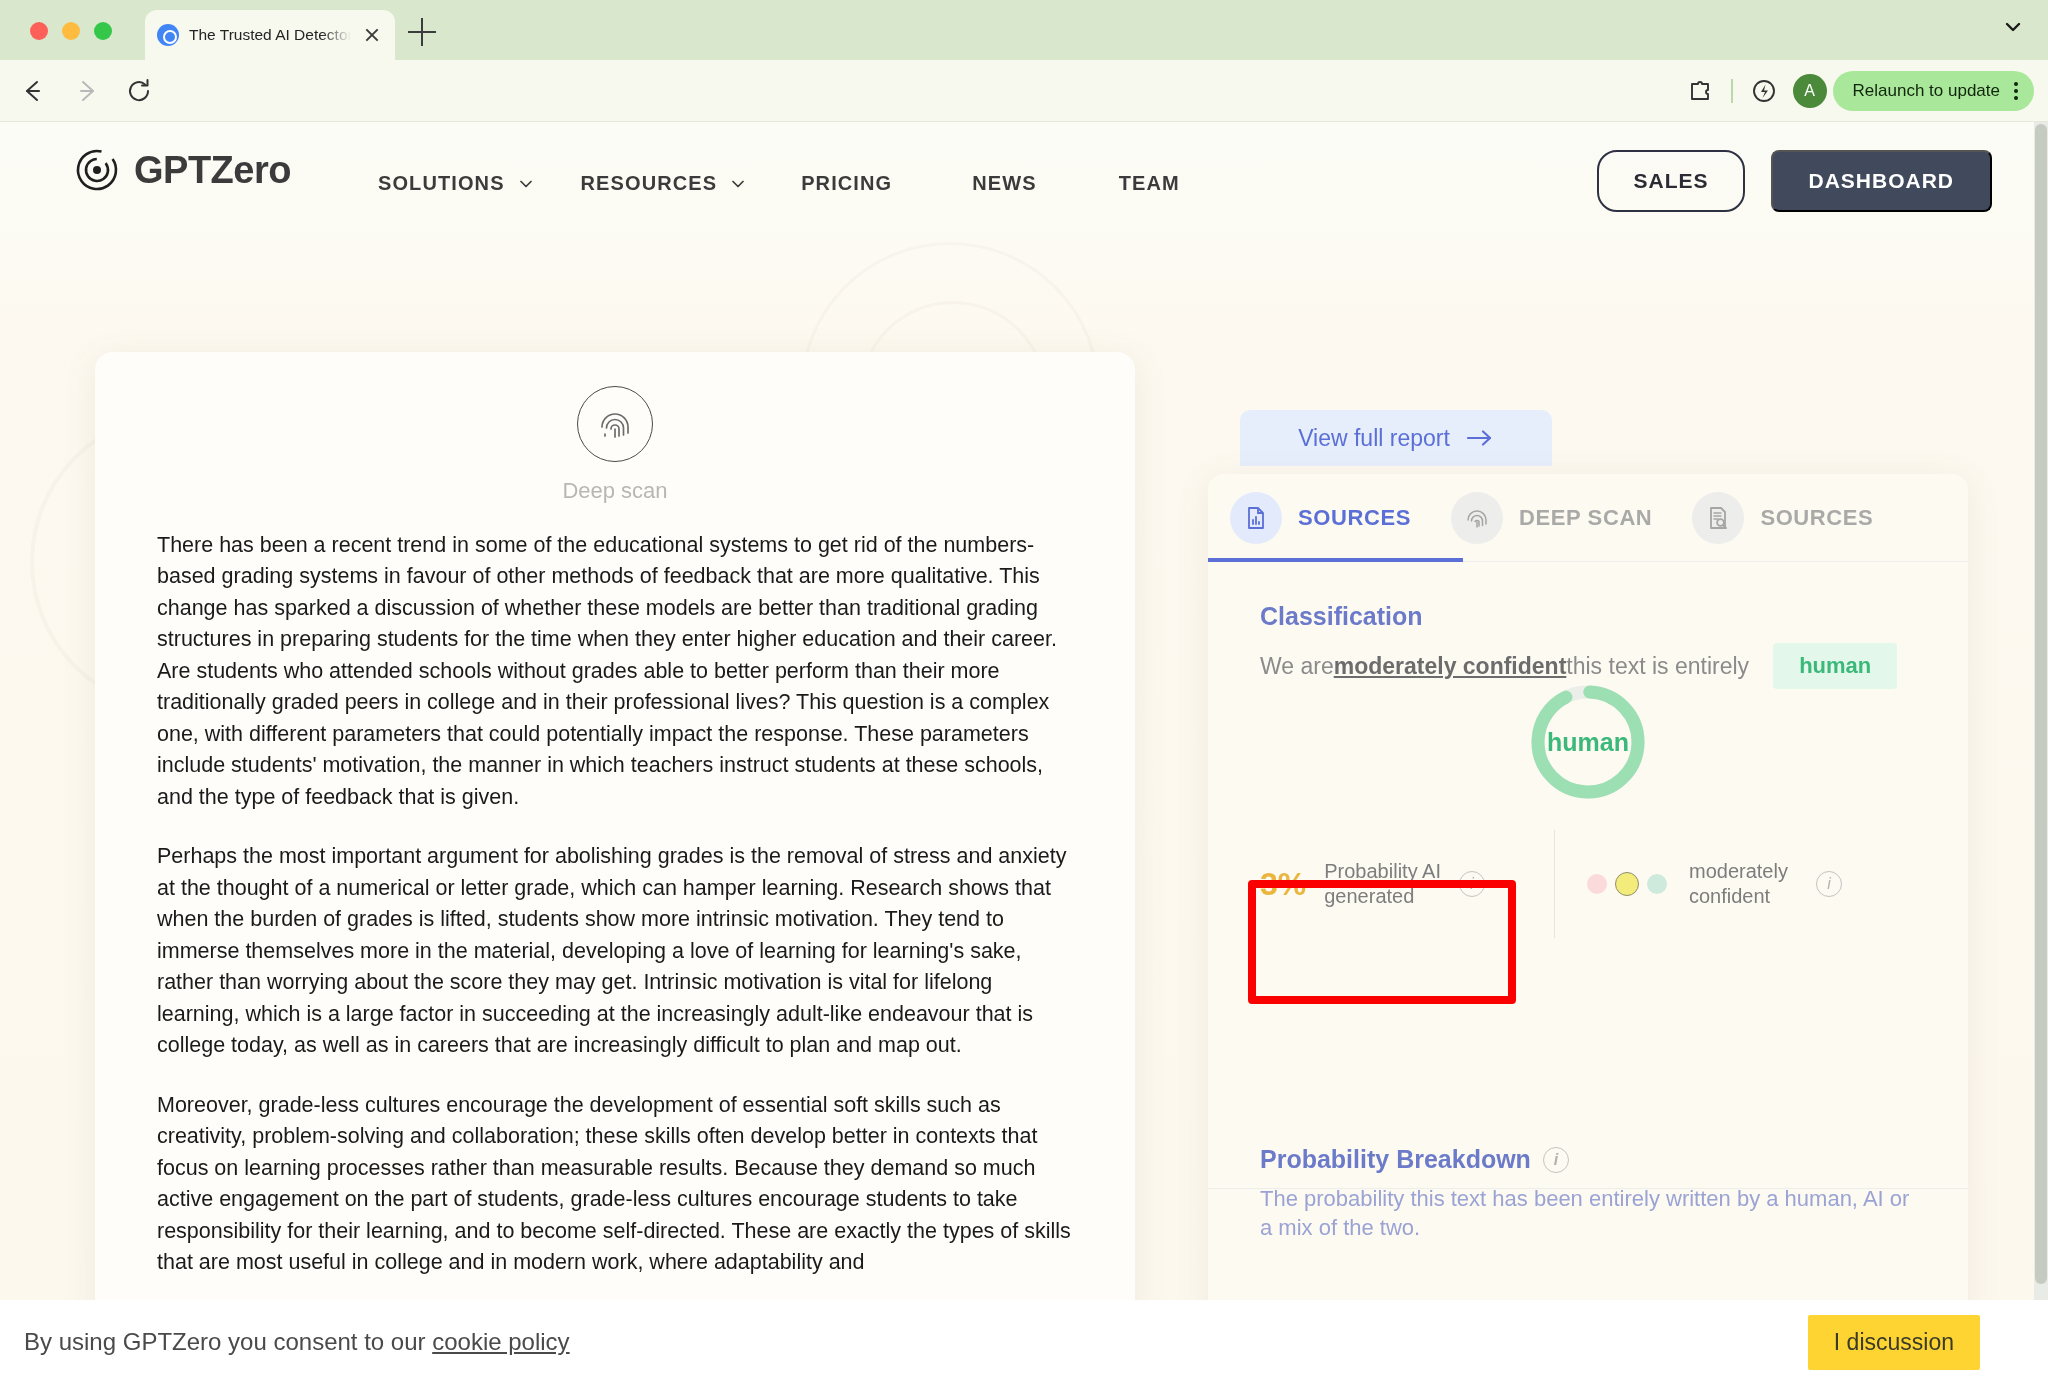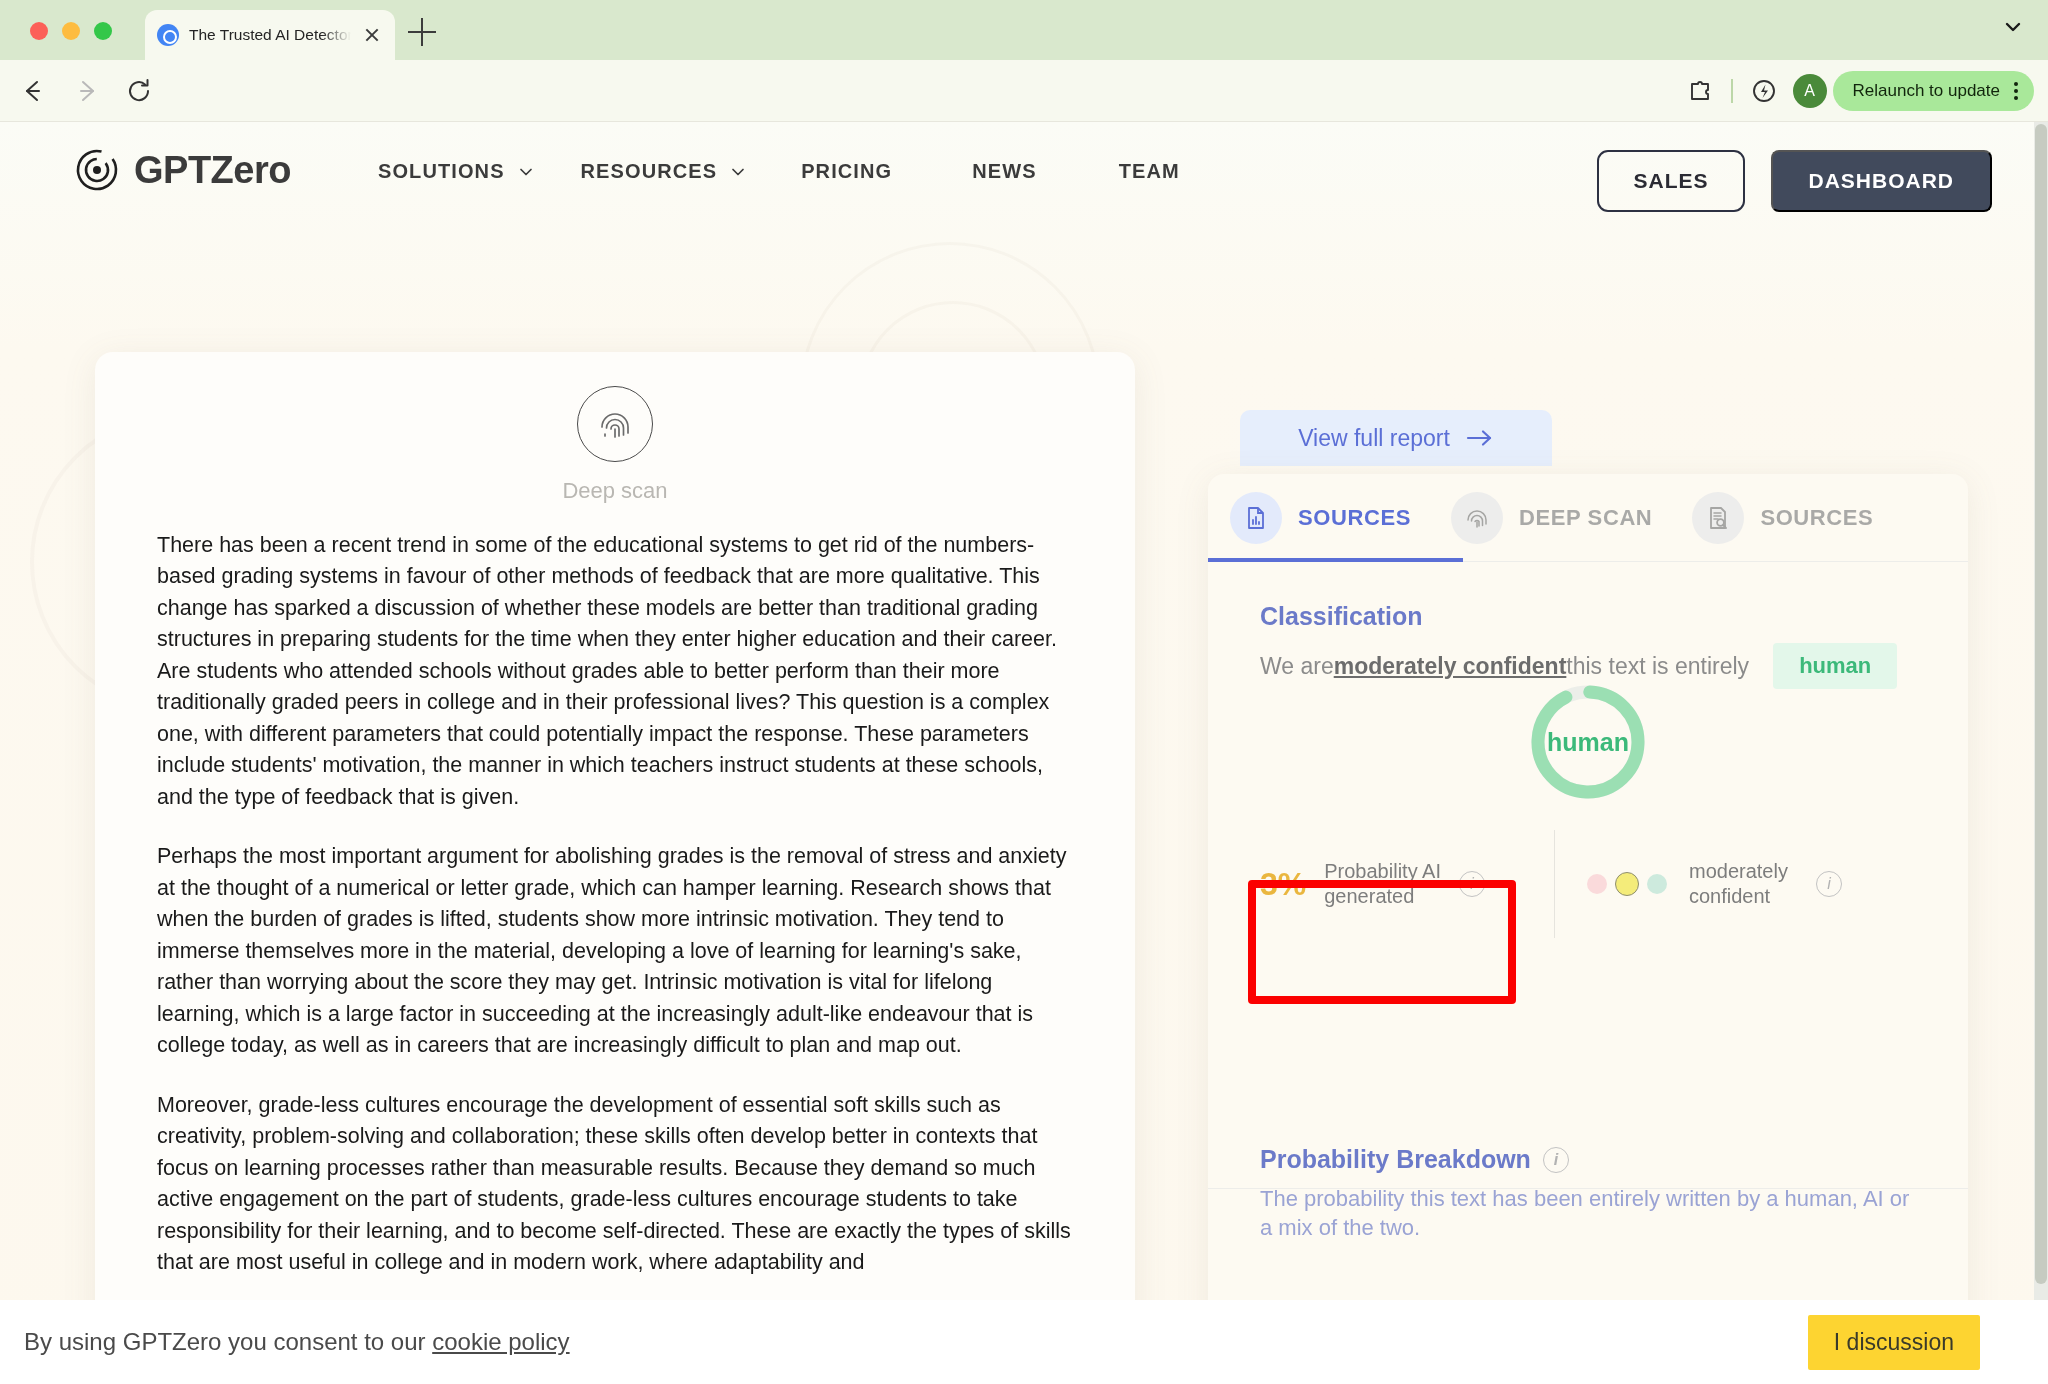--- a/index.html
+++ b/index.html
@@ -100,28 +100,28 @@
   }
   .watermark2 {
     position: absolute; left: 30px; top: 290px; width: 300px; height: 300px;
     border-radius: 50%; border: 4px solid rgba(150,145,130,0.05);
   }
 
   
   .sitenav { position: absolute; left: 0; top: 0; width: 2048px; height: 100px; }
   .brand { position: absolute; left: 74px; top: 25px; display: flex; align-items: center; gap: 14px; }
   .brand-name { font-size: 38px; font-weight: 700; color: #3b3b3b; letter-spacing: -0.5px; }
-  .navlinks { position: absolute; left: 378px; top: 32px; display: flex; align-items: center; gap: 0; }
+  .navlinks { position: absolute; left: 378px; top: 44px; display: flex; align-items: center; gap: 0; }
   .navlink { font-size: 20px; font-weight: 600; letter-spacing: 1.1px; color: #3b3b3b;
     display: flex; align-items: center; gap: 12px; padding: 6px 0; }
   .nl-sp1 { margin-right: 46px; } .nl-sp2 { margin-right: 54px; }
   .nl-sp3 { margin-right: 80px; } .nl-sp4 { margin-right: 82px; }
   .navbtns { position: absolute; right: 56px; top: 28px; display: flex; align-items: center; gap: 26px; }
   .btn-sales {
-    border: 2px solid #2d3142; border-radius: 11px; height: 62px; padding: 0 34px;
+    border: 2px solid #2d3142; border-radius: 20px; height: 62px; padding: 0 34px;
     display: flex; align-items: center; font-size: 21px; font-weight: 600;
     letter-spacing: 1px; color: #2b2b33; background: transparent;
   }
   .btn-dash {
     background: #414a5c; border-radius: 8px; height: 62px; padding: 0 36px;
     display: flex; align-items: center; font-size: 21px; font-weight: 600;
     letter-spacing: 1px; color: #ffffff;
   }
 
   

